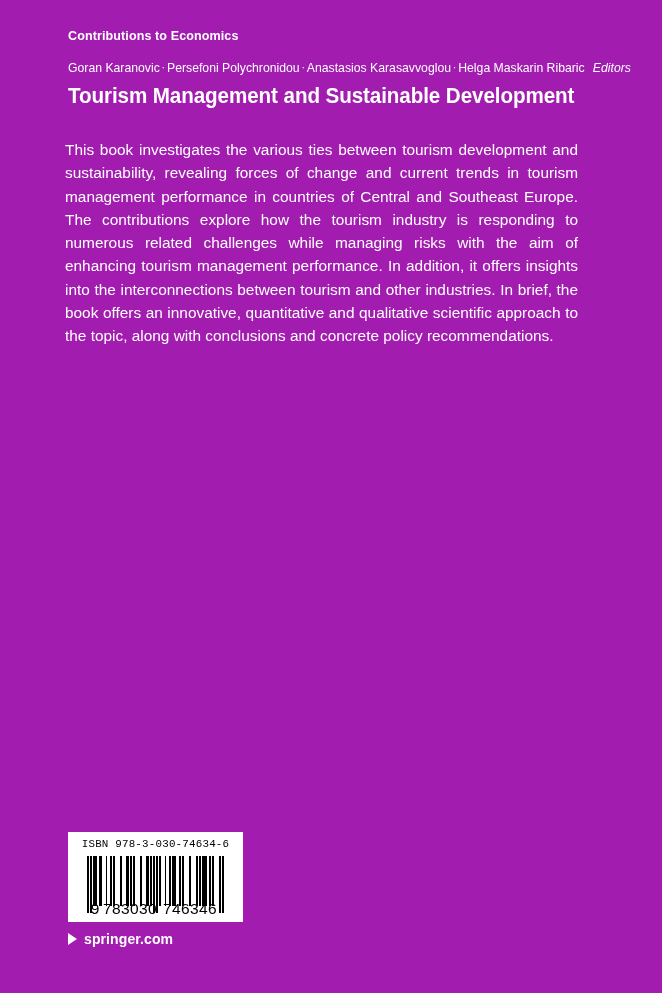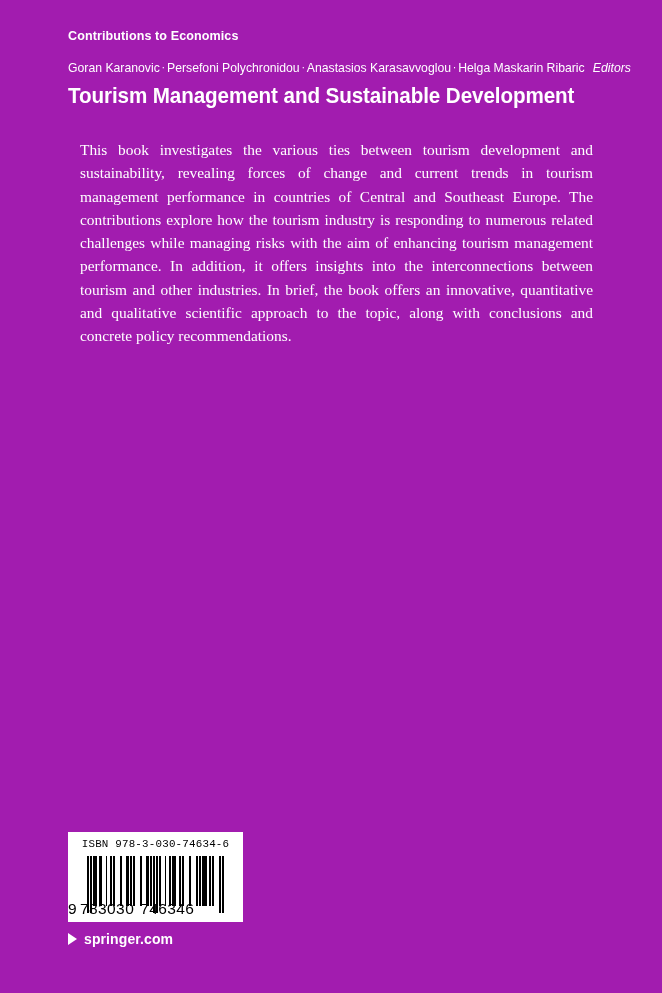--- a/index.html
+++ b/index.html
@@ -73,24 +73,24 @@
     line-height: 1.18;
     white-space: nowrap;
     letter-spacing: -0.1px;
     transform: scaleX(0.955);
     transform-origin: left center;
   }
 
   
   .blurb {
     position: absolute;
-    left: 80px;
+    left: 65px;
     top: 138px;
     width: 513px;
-    font-family: Liberation Serif, serif;
+    font-family: Liberation Sans, sans-serif;
     font-size: 15.4px;
     line-height: 1.51;
     color: #ffffff;
     text-align: justify;
     text-justify: inter-word;
   }
   .blurb p {
     margin: 0;
   }
 
@@ -131,20 +131,21 @@
     height: 57px;
   }
   .bars span.w {
     background: transparent;
   }
   .bc-digits {
     position: absolute;
     left: 0;
     bottom: 6px;
     width: 175px;
+    text-align: center;
     font-family: "Liberation Sans", sans-serif;
     font-size: 15.5px;
     font-weight: 400;
     color: #000000;
     letter-spacing: 0.4px;
     line-height: 1;
   }
   .bc-digits .grp {
     padding: 0 3px;
   }

